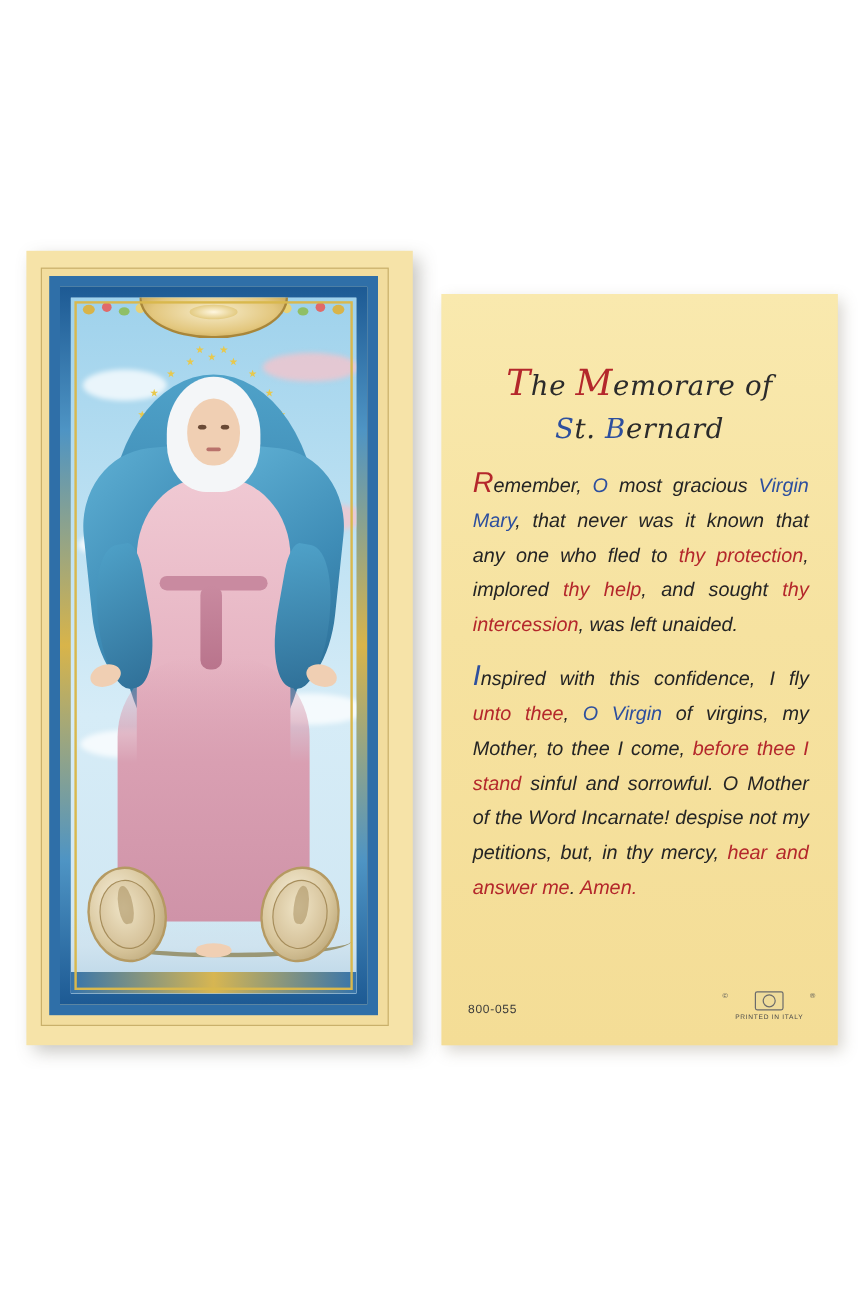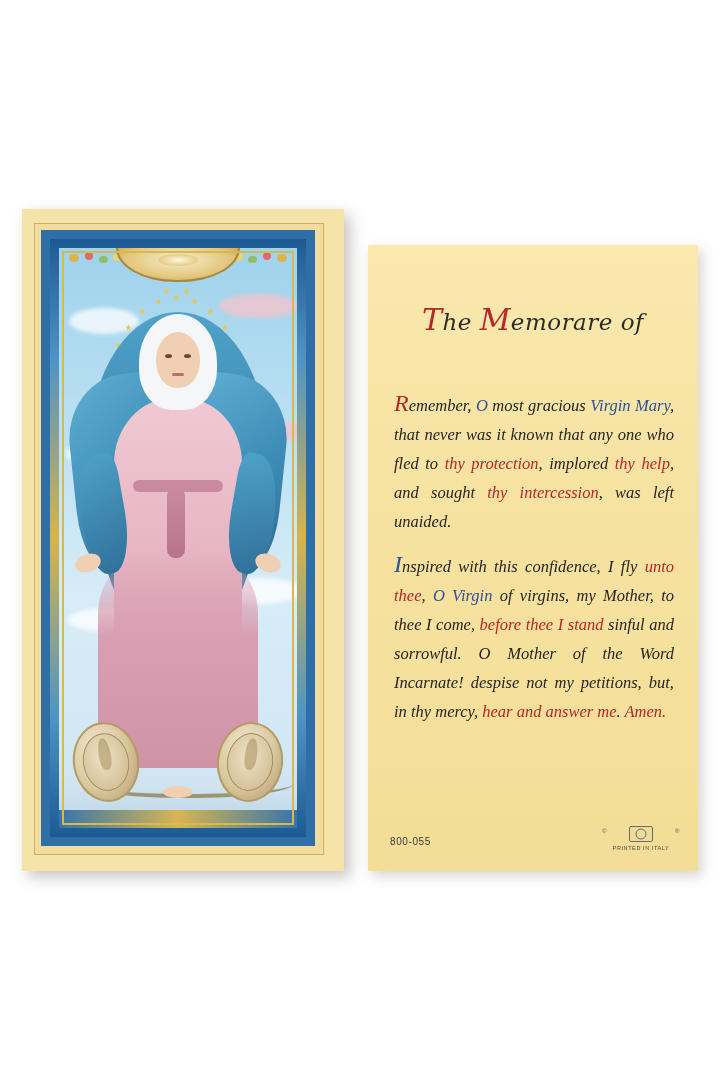--- a/index.html
+++ b/index.html
@@ -343,21 +343,21 @@
   }
   .title .drop { color: #b4272b; font-size: 30px; }
   .title .blue { color: #2d4f9e; }
   .title-line2 { margin-top: 2px; }
 
   .body {
     position: absolute;
     left: 26px;
     right: 24px;
     top: 146px;
-    font-family: Liberation Serif, serif;
+    font-family: Liberation Sans, sans-serif;
     font-style: italic;
     font-size: 16.5px;
     line-height: 29px;
     color: #242424;
     text-align: justify;
     text-justify: inter-word;
   }
   .para { margin: 0 0 16px 0; }
   .cap { font-size: 24px; color: #b4272b; line-height: 0; }
   .cap-blue { font-size: 24px; color: #2d4f9e; line-height: 0; }
@@ -508,20 +508,23 @@
     </div>
   </div>
 
   <div id="card-text">
     <div class="paper">
 
       <div class="title">
         <div>
           <span class="drop">T</span><span>he&nbsp;</span><span class="drop">M</span><span>emorare of</span>
         </div>
+        <div class="title-line2">
+          <span class="blue">S</span><span>t.&nbsp;</span><span class="blue">B</span><span>ernard</span>
+        </div>
       </div>
 
       <div class="body">
 
         <p class="para">
           <span class="cap">R</span><span>emember, </span><span class="blue">O</span><span> most gracious </span><span class="blue">Virgin Mary</span><span>, that never was it known that any one who fled to </span><span class="red">thy protection</span><span>, implored </span><span class="red">thy help</span><span>, and sought </span><span class="red">thy intercession</span><span>, was left unaided.</span>
         </p>
 
         <p class="para">
           <span class="cap-blue">I</span><span>nspired with this confidence, I fly </span><span class="red">unto thee</span><span>, </span><span class="blue">O Virgin</span><span> of virgins, my </span><span>Mother</span><span>, to thee I come, </span><span class="red">before thee I stand</span><span> sinful and sorrowful. O Mother of the Word Incarnate! despise not my petitions, but, in thy mercy, </span><span class="red">hear and answer me</span><span>. </span><span class="red">Amen.</span>

